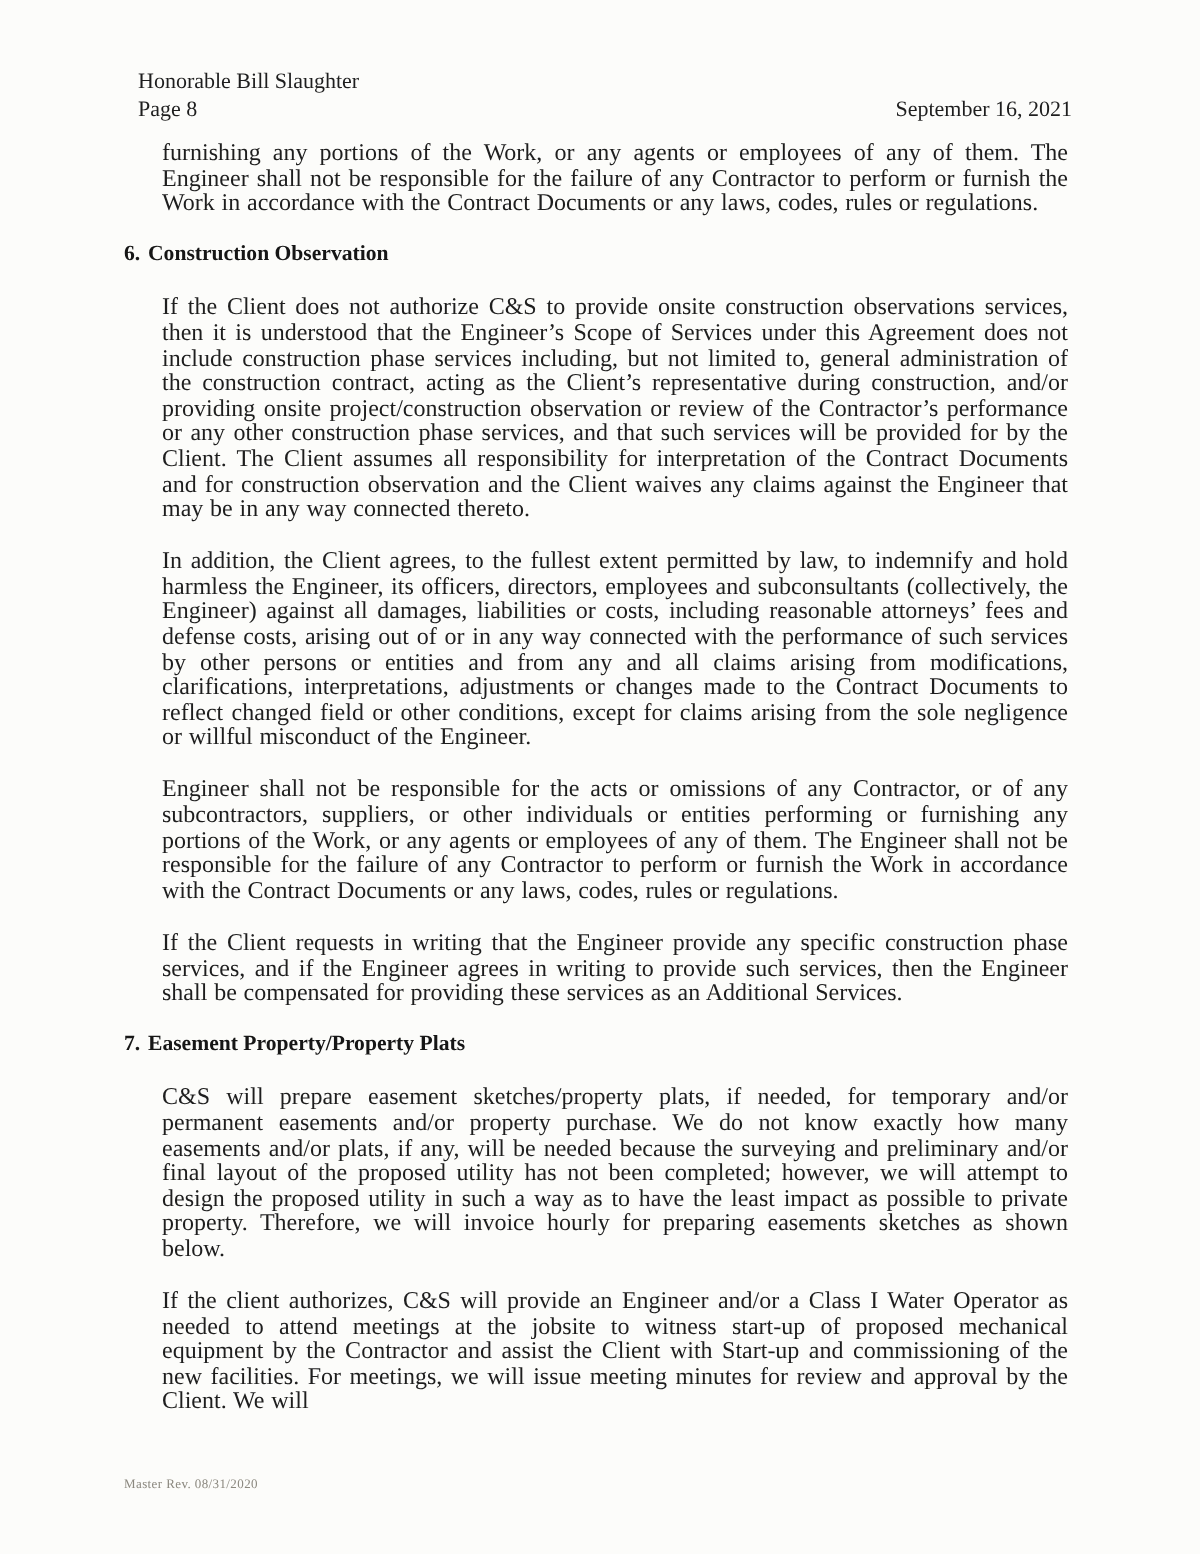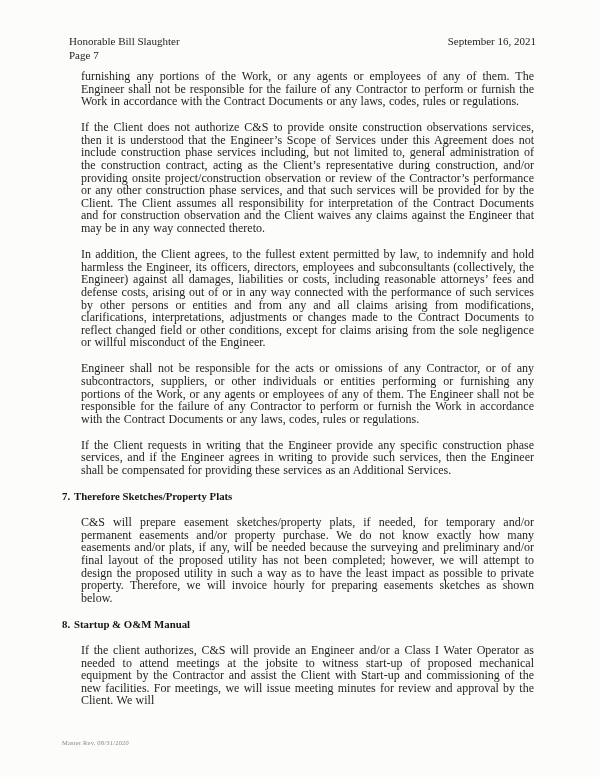--- a/index.html
+++ b/index.html
@@ -16,21 +16,21 @@
     color: #1e1e1e;
     overflow: hidden;
   }
   .letter-header {
     position: absolute;
     left: 69px;
     right: 64px;
     top: 35px;
     display: flex;
     justify-content: space-between;
-    align-items: flex-start;
+    align-items: flex-end;
     font-size: 11px;
     line-height: 13.5px;
   }
   .header-left div { white-space: nowrap; }
   .header-date { white-space: nowrap; }
   .content {
     position: absolute;
     left: 81px;
     top: 70px;
     width: 453px;
@@ -66,47 +66,47 @@
   }
 </style>
 </head>
 <body>
 
 <div class="page">
 
   <div class="letter-header">
     <div class="header-left">
       <div>Honorable Bill Slaughter</div>
-      <div>Page 7</div>
+      <div>Page 8</div>
     </div>
     <div class="header-date">September 16, 2021</div>
   </div>
 
   <div class="content">
 
     <p>furnishing any portions of the Work, or any agents or employees of any of them.  The Engineer shall not be responsible for the failure of any Contractor to perform or furnish the Work in accordance with the Contract Documents or any laws, codes, rules or regulations.</p>
 
     <div>
+      <div class="sec-heading">
+        <span class="sec-num">6.</span><span>Construction Observation</span>
+      </div>
       <p>If the Client does not authorize C&amp;S to provide onsite construction observations services, then it is understood that the Engineer’s Scope of Services under this Agreement does not include construction phase services including, but not limited to, general administration of the construction contract, acting as the Client’s representative during construction,  and/or providing onsite project/construction observation or review of the Contractor’s performance or any other construction phase services, and that such services will be provided for by the Client. The Client assumes all responsibility for interpretation of the Contract Documents and for construction observation and the Client waives any claims against the Engineer that may be in any way connected thereto.</p>
       <p>In addition, the Client agrees, to the fullest extent permitted by law, to indemnify and hold harmless the Engineer, its officers, directors, employees and subconsultants (collectively, the Engineer) against all damages, liabilities or costs, including reasonable attorneys’ fees and defense costs, arising out of or in any way connected with the performance of such services by other persons or entities and from any and all claims arising from modifications, clarifications, interpretations, adjustments or changes made to the Contract Documents to reflect changed field or other conditions, except for claims arising from the sole negligence or willful misconduct of the Engineer.</p>
       <p>Engineer shall not be responsible for the acts or omissions of any Contractor, or of any subcontractors, suppliers, or other individuals or entities performing or furnishing any portions of the Work, or any agents or employees of any of them.  The Engineer shall not be responsible for the failure of any Contractor to perform or furnish the Work in accordance with the Contract Documents or any laws, codes, rules or regulations.</p>
       <p>If the Client requests in writing that the Engineer provide any specific construction phase services, and if the Engineer agrees in writing to provide such services, then the Engineer shall be compensated for providing these services as an Additional Services.</p>
     </div>
 
     <div>
       <div class="sec-heading">
-        <span class="sec-num">7.</span><span>Therefore Sketches/Property Plats</span>
+        <span class="sec-num">7.</span><span>Easement Property/Property Plats</span>
       </div>
       <p>C&amp;S will prepare easement sketches/property plats, if needed, for temporary and/or permanent easements and/or property purchase.  We do not know exactly how many easements and/or plats, if any, will be needed because the surveying and preliminary and/or final layout of the proposed utility has not been completed; however, we will attempt to design the proposed utility in such a way as to have the least impact as possible to private property.  Therefore, we will invoice hourly for preparing easements sketches as shown below.</p>
     </div>
 
     <div>
-      <div class="sec-heading">
-        <span class="sec-num">8.</span><span>Startup &amp; O&amp;M Manual</span>
-      </div>
       <p>If the client authorizes, C&amp;S will provide an Engineer and/or a Class I Water Operator as needed to attend meetings at the jobsite to witness start-up of proposed mechanical equipment by the Contractor and assist the Client with Start-up and commissioning of the new facilities. For meetings, we will issue meeting minutes for review and approval by the Client. We will</p>
     </div>
 
   </div>
 
   <div class="page-footer">Master Rev. 08/31/2020</div>
 
 </div>
 
 </body></html>

